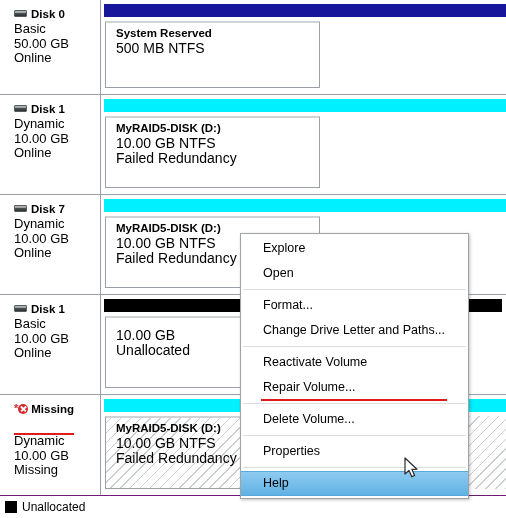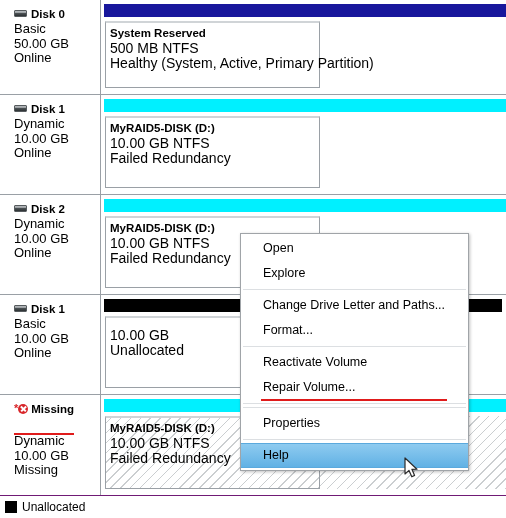--- a/index.html
+++ b/index.html
@@ -123,21 +123,21 @@
 
   .vol-box {
     position: absolute;
     left: 4px;
     top: 21px;
     width: 215px;
     bottom: 6px;
     background: #ffffff;
     border: 1px solid #9aa0a6;
     border-top: 2px solid #d0d4d7;
-    padding: 3px 0 0 4px;
+    padding: 3px 0 0 10px;
   }
   .vol-box.hatched {
     background-color: #ffffff;
     background-image: repeating-linear-gradient(
       -45deg,
       rgba(160,166,170,0.55) 0px,
       rgba(160,166,170,0.55) 1px,
       rgba(255,255,255,0) 1px,
       rgba(255,255,255,0) 7px);
   }
@@ -261,37 +261,36 @@
   <div class="top-edge"></div>
 
   <div id="disk-rows">
       <div class="disk-row" style="top: 0px; height: 95px;">
         <div class="disk-info"><div class="disk-title"><span class="disk-icon"></span><span>Disk 0</span></div><div class="disk-line">Basic</div><div class="disk-line">50.00 GB</div><div class="disk-line">Online</div></div>
         <div class="vol-area">
           <div class="cap-bar" style="background: rgb(24, 23, 156);"></div>
           <div class="vol-box">
             <div class="vol-name">System Reserved</div>
             <div class="vol-line">500 MB NTFS</div>
-            <div class="vol-line">Healthy (System, Active, Primary Partition)</div>
           </div>
         </div>
       </div>
       <div class="disk-row" style="top: 95px; height: 100px;">
         <div class="disk-info"><div class="disk-title"><span class="disk-icon"></span><span>Disk 1</span></div><div class="disk-line">Dynamic</div><div class="disk-line">10.00 GB</div><div class="disk-line">Online</div></div>
         <div class="vol-area">
           <div class="cap-bar" style="background: rgb(0, 240, 255);"></div>
           <div class="vol-box">
             <div class="vol-name">MyRAID5-DISK  (D:)</div>
             <div class="vol-line">10.00 GB NTFS</div>
             <div class="vol-line">Failed Redundancy</div>
           </div>
         </div>
       </div>
       <div class="disk-row" style="top: 195px; height: 100px;">
-        <div class="disk-info"><div class="disk-title"><span class="disk-icon"></span><span>Disk 2</span></div><div class="disk-line">Dynamic</div><div class="disk-line">10.00 GB</div><div class="disk-line">Online</div></div>
+        <div class="disk-info"><div class="disk-title"><span class="disk-icon"></span><span>Disk 7</span></div><div class="disk-line">Dynamic</div><div class="disk-line">10.00 GB</div><div class="disk-line">Online</div></div>
         <div class="vol-area">
           <div class="cap-bar" style="background: rgb(0, 240, 255);"></div>
           <div class="vol-box">
             <div class="vol-name">MyRAID5-DISK  (D:)</div>
             <div class="vol-line">10.00 GB NTFS</div>
             <div class="vol-line">Failed Redundancy</div>
           </div>
         </div>
       </div>
       <div class="disk-row" style="top: 295px; height: 100px;">
@@ -313,29 +312,30 @@
           <div class="vol-box hatched">
             <div class="vol-name">MyRAID5-DISK  (D:)</div>
             <div class="vol-line">10.00 GB NTFS</div>
             <div class="vol-line">Failed Redundancy</div>
           </div>
         </div>
       </div>
     </div>
 
   <div id="ctx-menu">
+      <div class="mi"><span>Explore</span></div>
       <div class="mi"><span>Open</span></div>
-      <div class="mi"><span>Explore</span></div>
-      <div class="msep"></div>
+      <div class="msep"></div>
+      <div class="mi"><span>Format...</span></div>
       <div class="mi"><span>Change Drive Letter and Paths...</span></div>
-      <div class="mi"><span>Format...</span></div>
       <div class="msep"></div>
       <div class="mi"><span>Reactivate Volume</span></div>
       <div class="mi"><span>Repair Volume...</span><span class="mi-underline"></span></div>
       <div class="msep"></div>
+      <div class="mi"><span>Delete Volume...</span></div>
       <div class="msep"></div>
       <div class="mi"><span>Properties</span></div>
       <div class="msep"></div>
       <div class="mi sel"><span>Help</span></div>
     </div>
 
   <svg id="cursor" viewBox="0 0 16 22">
     <polygon points="1,1 1,17 5,13.4 7.8,19.8 10.6,18.4 7.9,12.3 13,12.2" fill="#ffffff" stroke="#2b2b2b" stroke-width="1.2" stroke-linejoin="round"></polygon>
   </svg>
 

